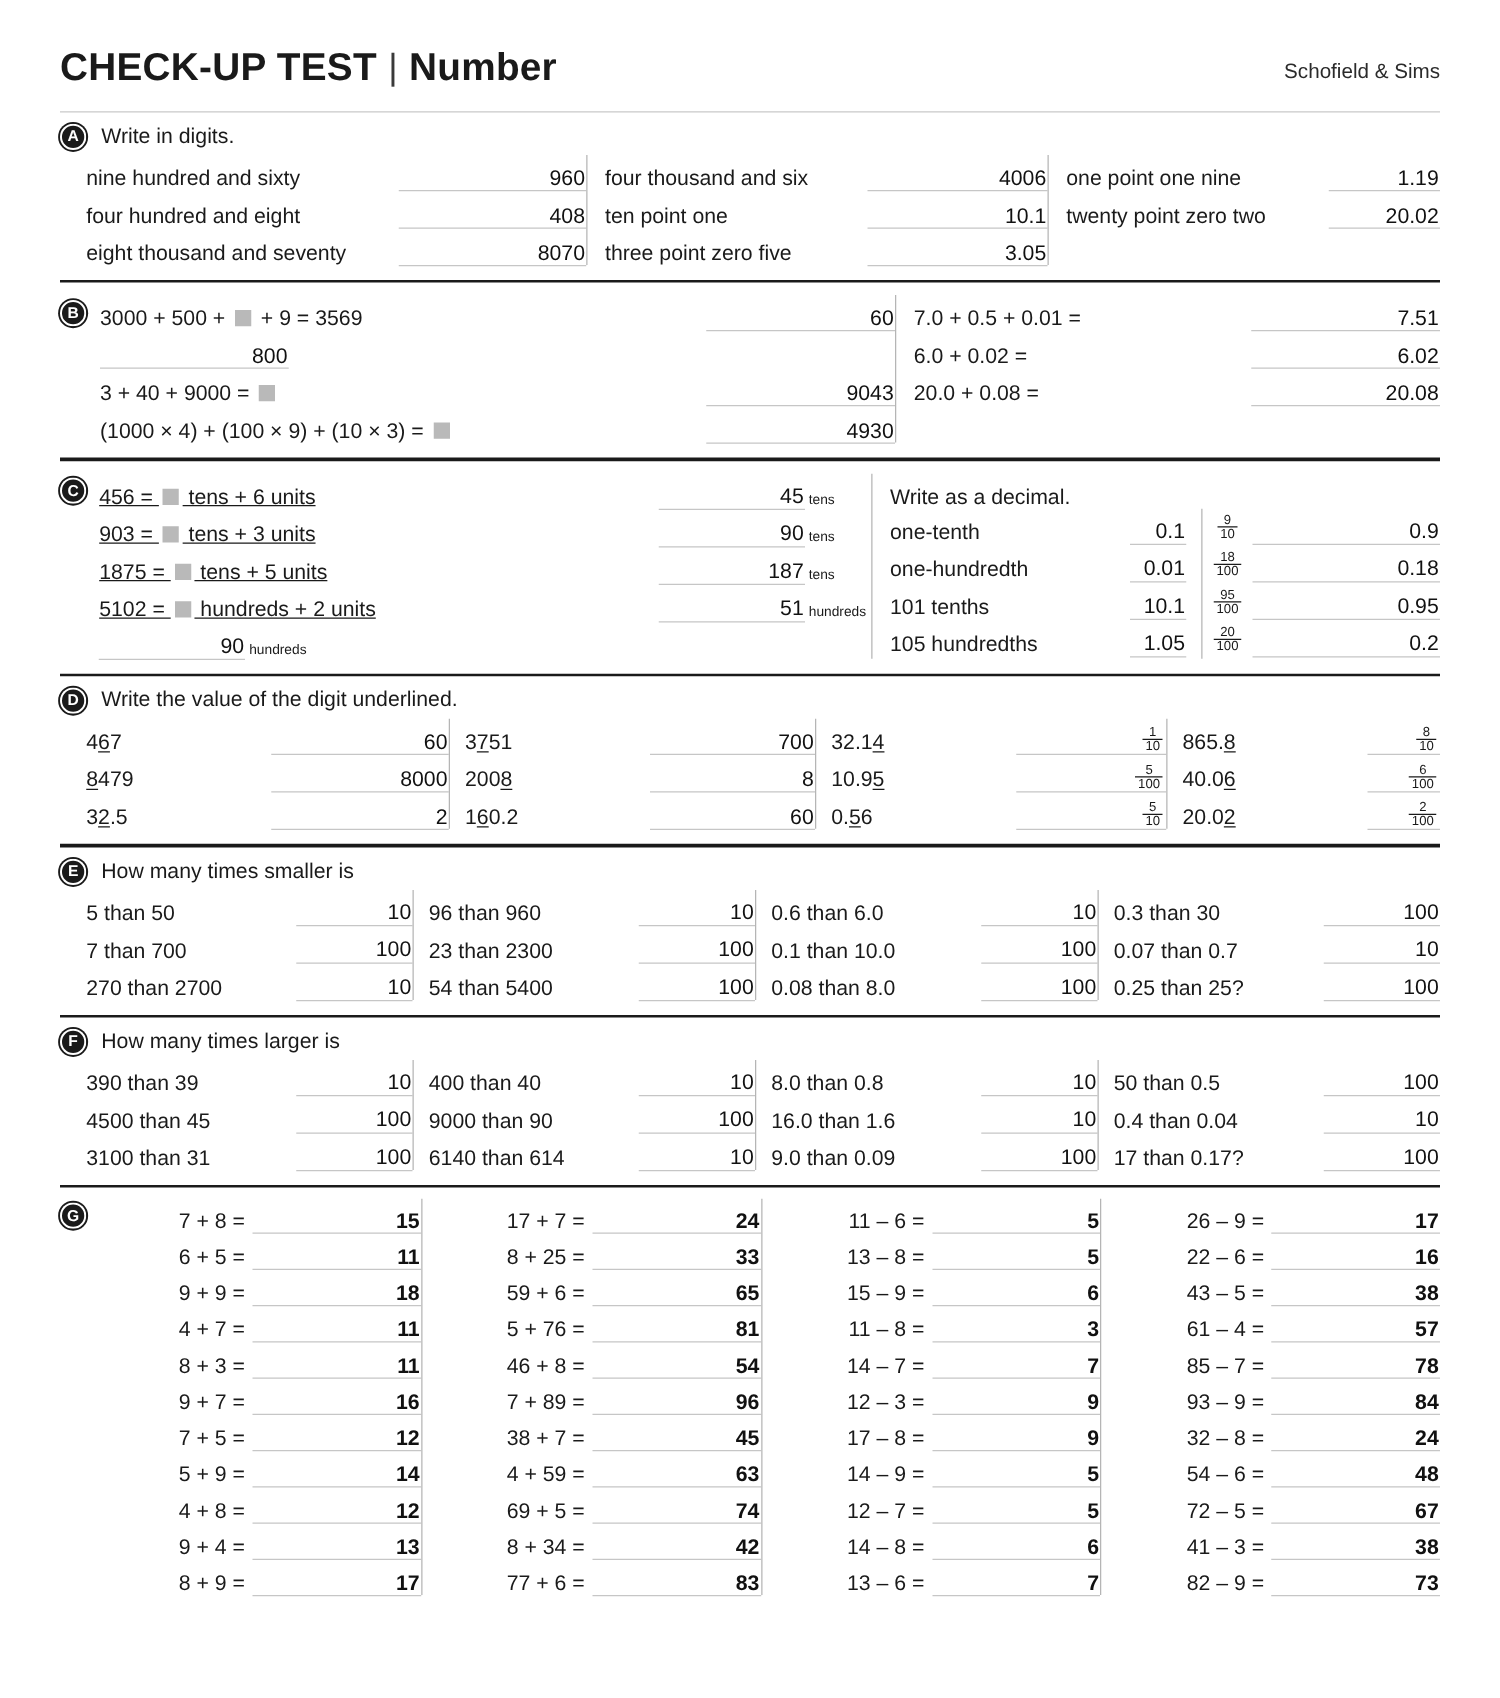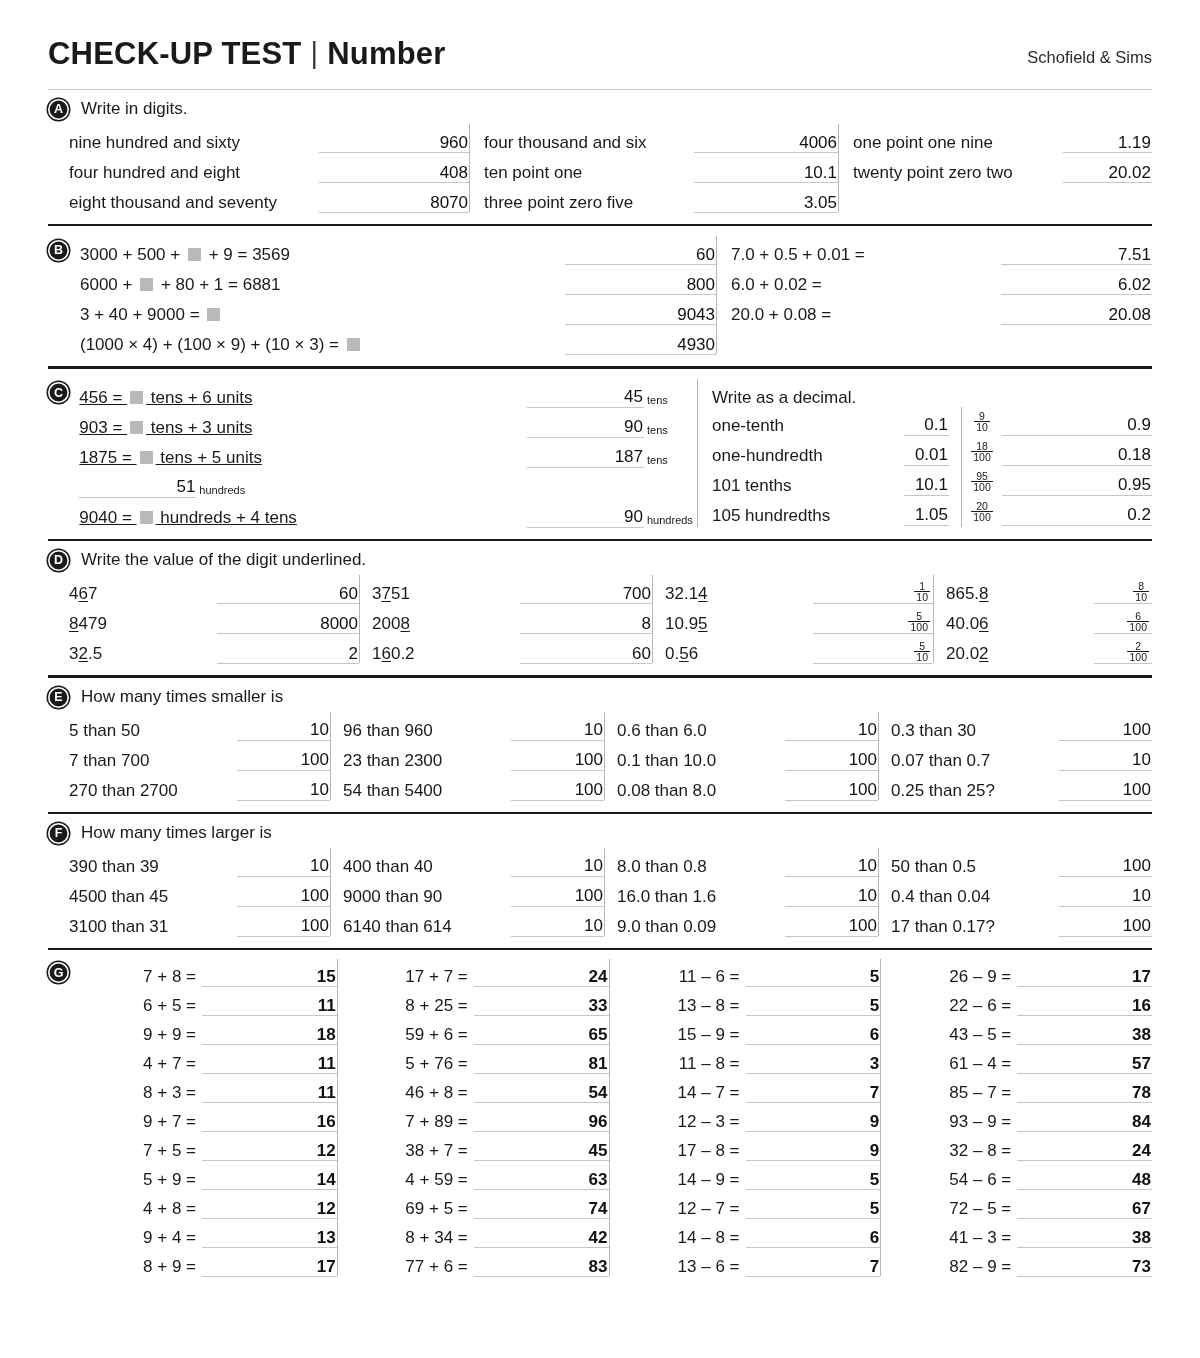--- a/index.html
+++ b/index.html
@@ -172,21 +172,20 @@
           <div style="height:30px;display:flex;align-items:center">
               <span class="badge">B</span>
             </div>
         </div>
         <div class="col c1" style="padding-left:10px">
           <div class="row">
               <span class="qtext"><span>3000 + 500 + </span><span class="sq"></span><span> + 9 = 3569</span></span>
               <span class="ans n">60</span>
             </div>
           <div class="row">
-              <span class="qtext"><span>6000 + </span><span class="sq"></span><span> + 80 + 1 = 6881</span></span>
               <span class="ans n">800</span>
             </div>
           <div class="row">
               <span class="qtext"><span>3 + 40 + 9000 = </span><span class="sq"></span><span></span></span>
               <span class="ans n">9043</span>
             </div>
           <div class="row">
               <span class="qtext"><span>(1000 × 4) + (100 × 9) + (10 × 3) = </span><span class="sq"></span><span></span></span>
               <span class="ans n">4930</span>
             </div>
@@ -229,25 +228,25 @@
               <span class="qtext"><span>903 = </span><span class="sq"></span><span> tens + 3 units</span></span>
               <span class="ans n">90</span>
               <span class="unit">tens</span>
             </div>
           <div class="row">
               <span class="qtext"><span>1875 = </span><span class="sq"></span><span> tens + 5 units</span></span>
               <span class="ans n">187</span>
               <span class="unit">tens</span>
             </div>
           <div class="row">
+              <span class="qtext"><span>5102 = </span><span class="sq"></span><span> hundreds + 2 units</span></span>
               <span class="ans n">51</span>
               <span class="unit">hundreds</span>
             </div>
           <div class="row">
-              <span class="qtext"><span>9040 = </span><span class="sq"></span><span> hundreds + 4 tens</span></span>
               <span class="ans n">90</span>
               <span class="unit">hundreds</span>
             </div>
         </div>
         <div class="vdiv"></div>
         <div class="col c2" style="padding-left:14px">
           <div class="row" style="height:28px">
               <span>Write as a decimal.</span>
             </div>
           <div class="cols" style="flex:1">

